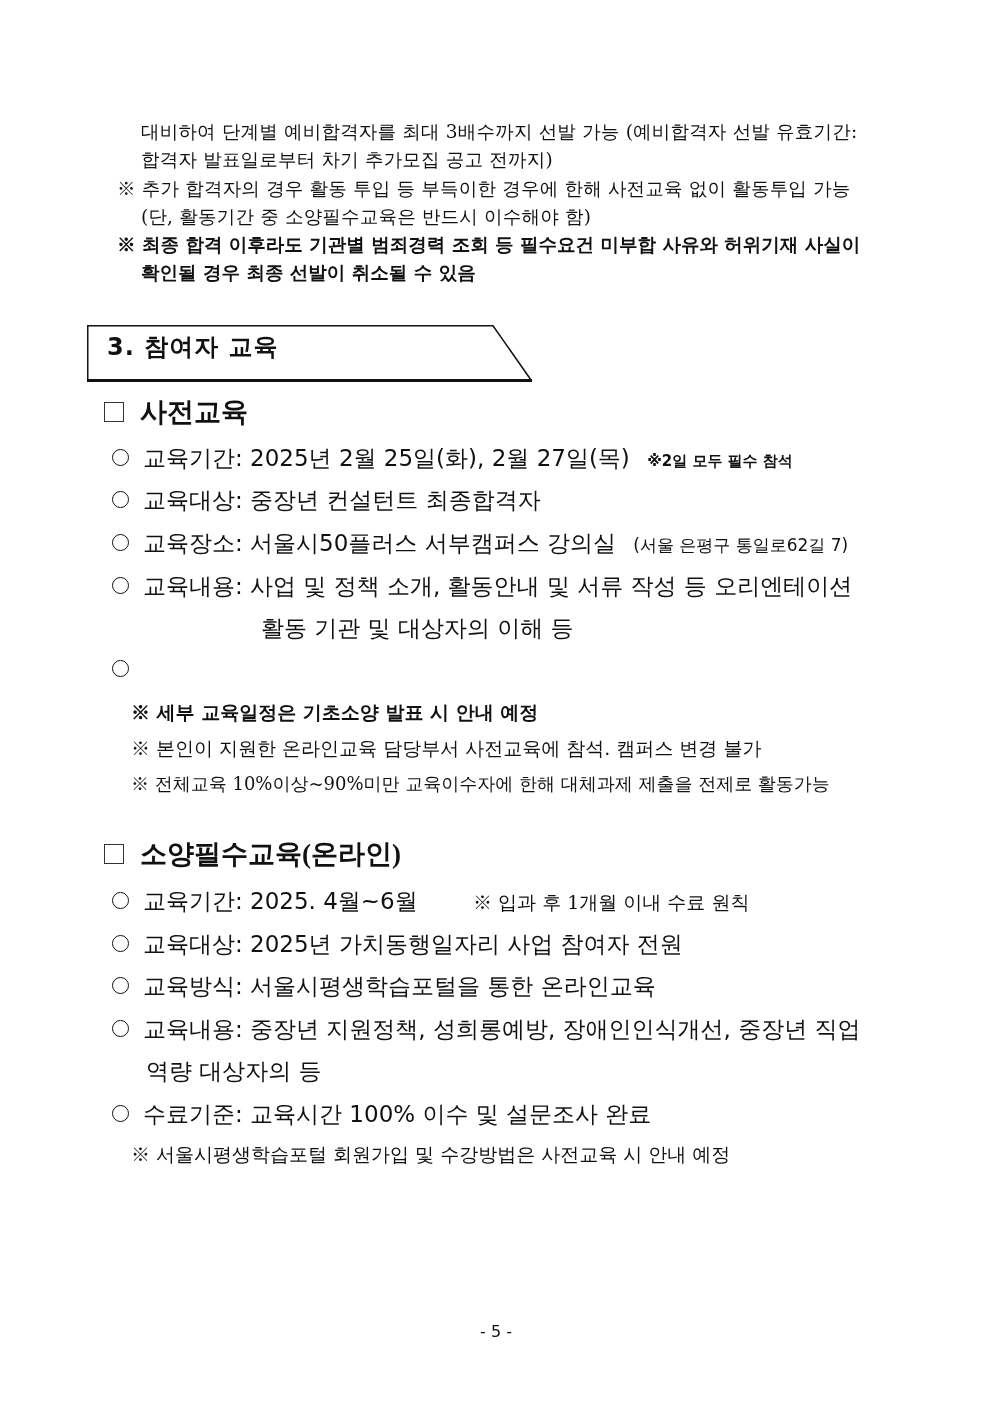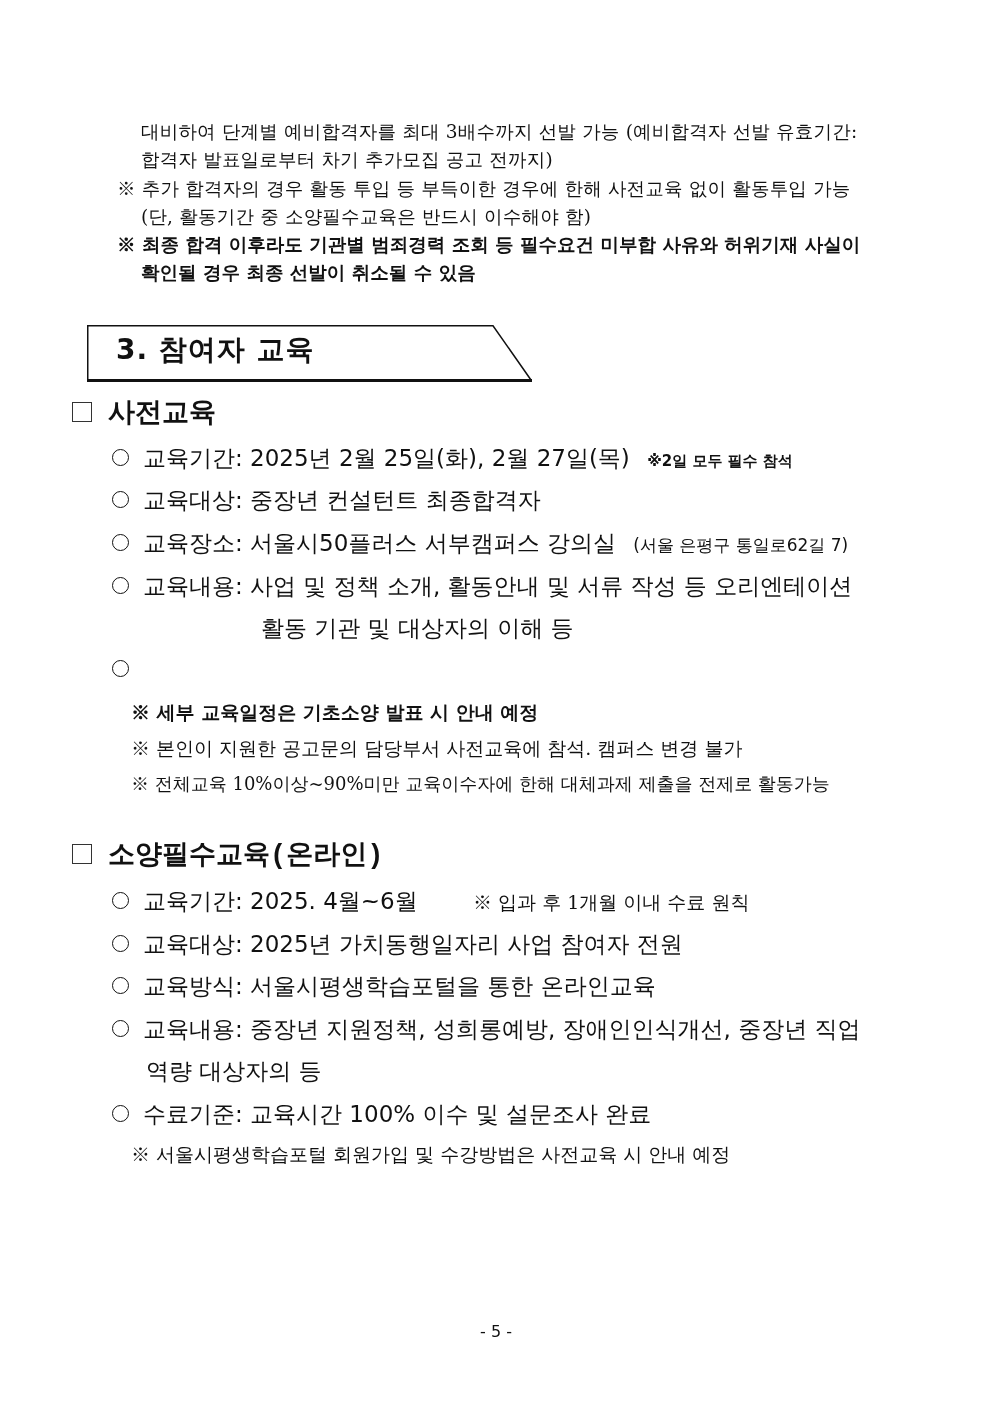--- a/index.html
+++ b/index.html
@@ -6,23 +6,23 @@
   body { width: 992px; height: 1403px; position: relative; overflow: hidden; color: #111; }
   .line { position: absolute; white-space: nowrap; }
   .serif { font-family: "DejaVu Serif", "Liberation Serif", serif; font-size: 18.5px; letter-spacing: 0.2px; }
   .serif-bold { font-family: "DejaVu Serif", "Liberation Serif", serif; font-size: 18.5px; font-weight: bold; }
   .small-note { font-size: 15px; font-weight: bold; }
   .loc-note { font-size: 17px; }
   .note-serif { font-family: "DejaVu Serif", "Liberation Serif", serif; font-size: 19px; }
 
   .sec-header { position: absolute; left: 87px; top: 325px; width: 444px; height: 56px; }
   .sec-header svg { position: absolute; left: 0; top: 0; }
-  .sec-title { position: absolute; left: 29px; top: 6px; font-family: "DejaVu Sans", "Liberation Sans", sans-serif; font-size: 28px; font-weight: bold; letter-spacing: 1px; white-space: nowrap; }
+  .sec-title { position: absolute; left: 20px; top: 6px; font-family: "DejaVu Sans", "Liberation Sans", sans-serif; font-size: 24px; font-weight: bold; letter-spacing: 1px; white-space: nowrap; }
 
-  .sub-head { position: absolute; left: 72px; font-family: Liberation Mono, monospace; font-size: 27px; font-weight: bold; white-space: nowrap; display: flex; align-items: center; }
+  .sub-head { position: absolute; left: 104px; font-family: Liberation Serif, serif; font-size: 27px; font-weight: bold; white-space: nowrap; display: flex; align-items: center; }
   .checkbox { display: inline-block; width: 20px; height: 20px; border: 1.5px solid #333; margin-right: 16px; box-sizing: border-box; }
   .circle { display: inline-block; width: 17px; height: 17px; border: 1.8px solid #111; border-radius: 50%; margin-right: 14px; box-sizing: border-box; vertical-align: middle; position: relative; top: -2px; }
   .bullet-row { position: absolute; left: 112px; font-family: "DejaVu Sans", "Liberation Sans", sans-serif; font-size: 23px; white-space: nowrap; }
   .page-num { position: absolute; left: 0; width: 992px; top: 1322px; text-align: center; font-family: "DejaVu Sans", "Liberation Sans", sans-serif; font-size: 16px; }
 </style>
 </head>
 <body>
 
 <div class="line serif" style="left:141px; top:119px;">대비하여 단계별 예비합격자를 최대 3배수까지 선발 가능 (예비합격자 선발 유효기간:</div>
 <div class="line serif" style="left:141px; top:147px;">합격자 발표일로부터 차기 추가모집 공고 전까지)</div>
@@ -61,21 +61,21 @@
 <div class="bullet-row" style="top:571px;">
   <span class="circle"></span><span>교육내용: 사업 및 정책 소개, 활동안내 및 서류 작성 등 오리엔테이션</span>
 </div>
 <div class="bullet-row" style="top:613px; left:261px;">활동 기관 및 대상자의 이해 등</div>
 
 <div class="bullet-row" style="top:656px;">
   <span class="circle"></span>
 </div>
 
 <div class="line serif-bold" style="left:131px; top:700px; font-size:19px;">※ 세부 교육일정은 기초소양 발표 시 안내 예정</div>
-<div class="line note-serif" style="left:131px; top:736px;">※ 본인이 지원한 공고문의 담당부서 사전교육에 참석. 캠퍼스 변경 불가</div>
+<div class="line note-serif" style="left:131px; top:736px;">※ 본인이 지원한 온라인교육 담당부서 사전교육에 참석. 캠퍼스 변경 불가</div>
 <div class="line note-serif" style="left:131px; top:772px; font-size:18px;">※ 전체교육 10%이상~90%미만 교육이수자에 한해 대체과제 제출을 전제로 활동가능</div>
 
 <div class="sub-head" style="top:836px;">
   <span class="checkbox"></span>
   <span>소양필수교육(온라인)</span>
 </div>
 
 <div class="bullet-row" style="top:886px;">
   <span class="circle"></span><span>교육기간: 2025. 4월~6월</span>
   <span class="note-serif" style="margin-left:48px;">※ 입과 후 1개월 이내 수료 원칙</span>

